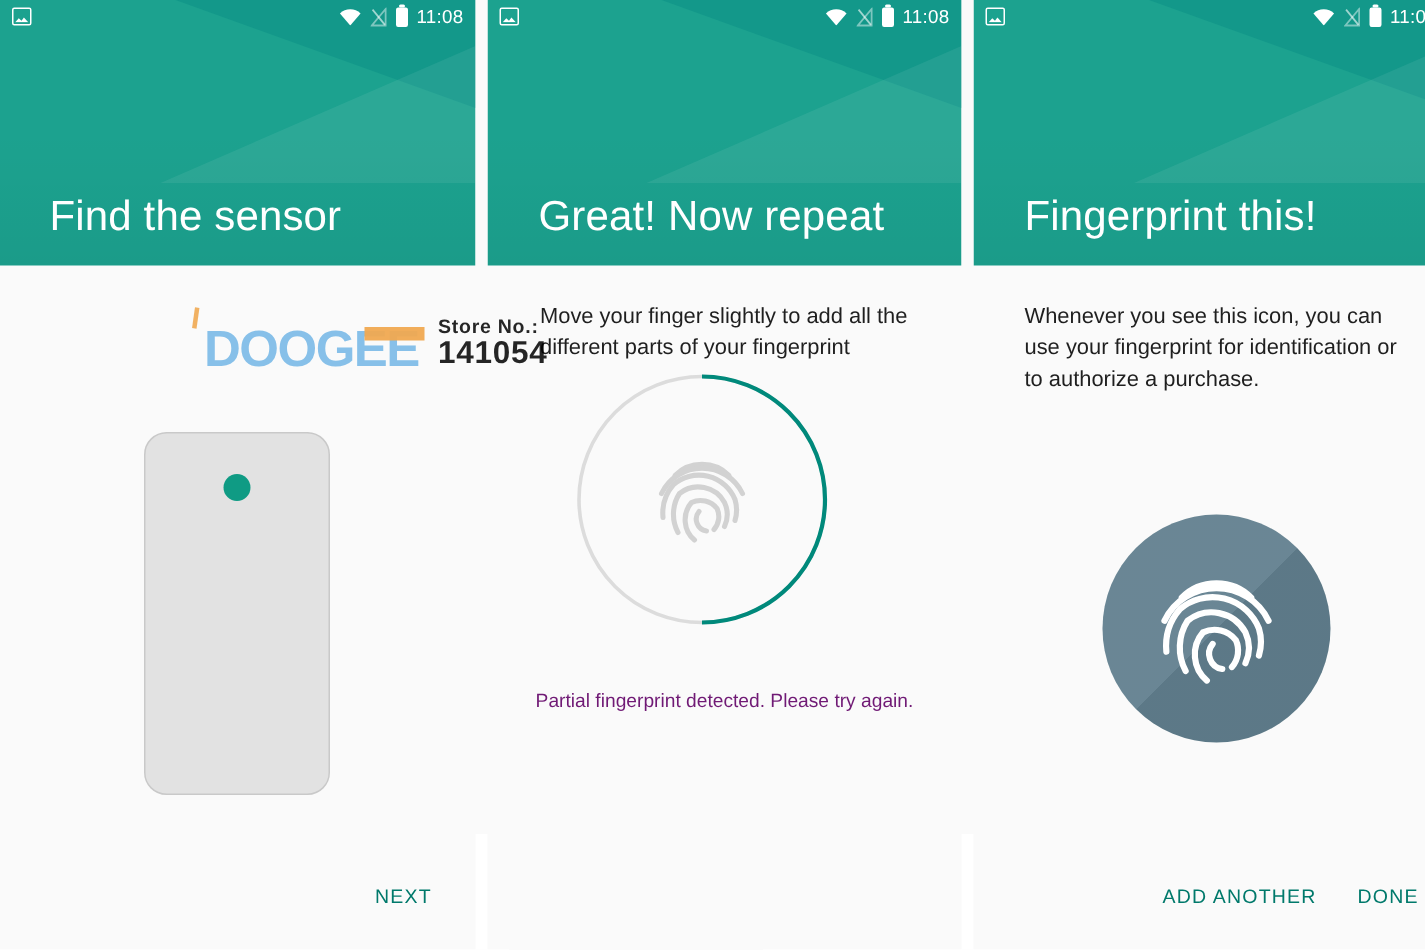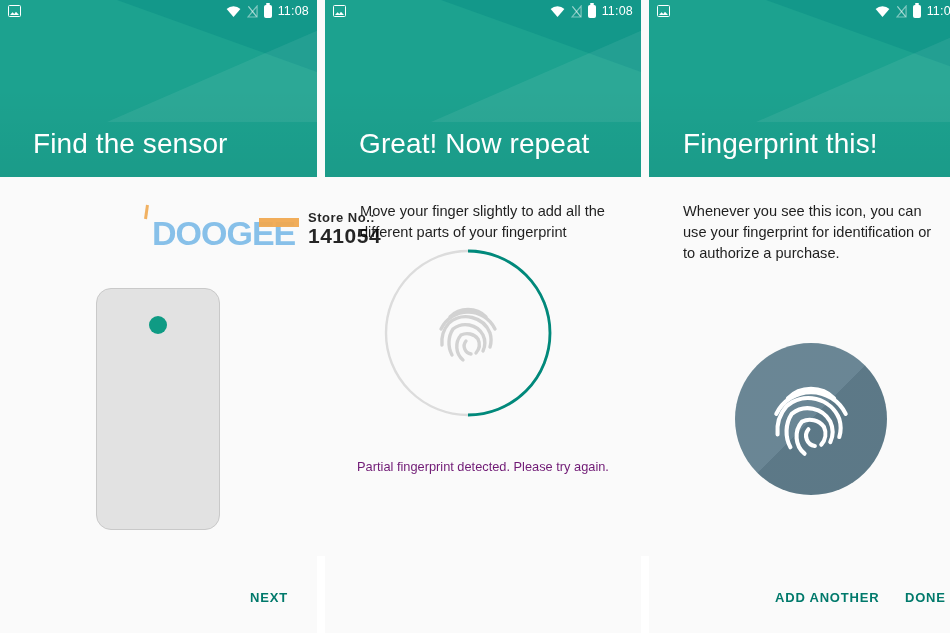--- a/index.html
+++ b/index.html
@@ -229,41 +229,40 @@
     left: 0;
     right: 0;
     bottom: 0;
     height: 62px;
   }
   .btn {
     position: absolute;
     bottom: 24px;
     color: #00796b;
     font-size: 13px;
-    font-weight: 700;
+    font-weight: 400;
     letter-spacing: 0.8px;
     background: none;
     border: none;
     padding: 4px 6px;
     cursor: pointer;
     font-family: "Liberation Sans", sans-serif;
   }
   .btn-next { left: 244px; }
   .btn-add { left: 120px; }
   .btn-done { left: 250px; text-align: right; }
 
   
   .watermark {
     position: absolute;
     left: 136px;
     top: 216px;
     z-index: 5;
     pointer-events: none;
     user-select: none;
-    margin-left: 16px;
   }
   .wm-doogee {
     font-family: "Liberation Sans", sans-serif;
     font-size: 34px;
     font-weight: 700;
     letter-spacing: -1px;
     color: #7ebce8;
     opacity: 0.92;
     line-height: 1;
     display: inline-block;

